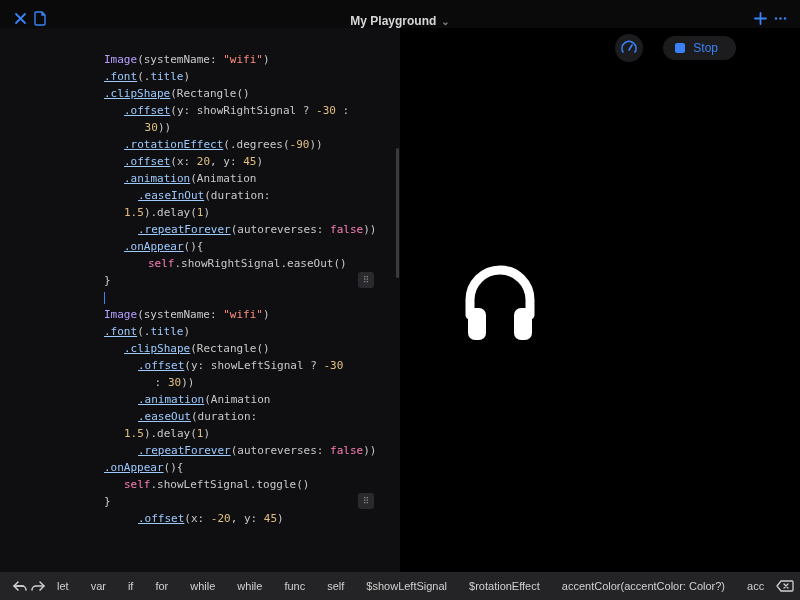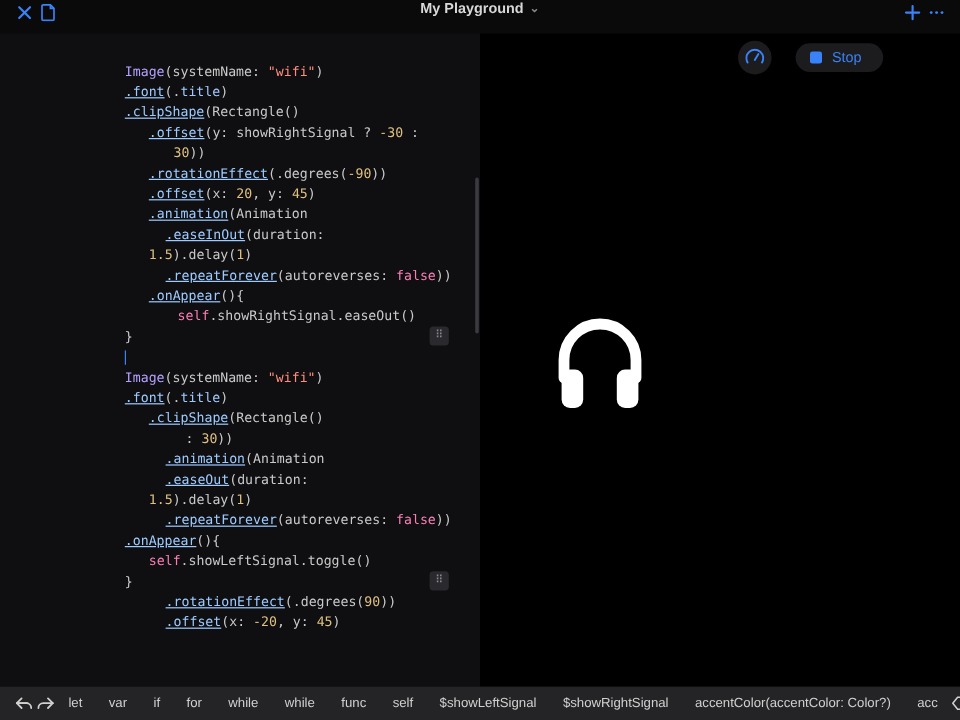--- a/index.html
+++ b/index.html
@@ -1,18 +1,18 @@
 <!DOCTYPE html>
 <html><head>
 <meta charset="utf-8">
 <style>
   * { margin: 0; padding: 0; box-sizing: border-box; }
   html, body { width: 800px; height: 600px; background: #0a0a0a; color: #d0d0d0; font-family: -apple-system, "SF Mono", Menlo, monospace; overflow: hidden; }
   .app { display: flex; flex-direction: column; height: 100%; }
-  .topbar { display: flex; align-items: flex-start; height: 28px; padding: 0 10px; background: #0a0a0a; gap: 0; font-family: -apple-system, sans-serif; }
+  .topbar { display: flex; align-items: flex-end; height: 28px; padding: 0 10px; background: #0a0a0a; gap: 0; font-family: -apple-system, sans-serif; }
   .topbar .spacer { flex: 1; }
   .top-icon { width: 20px; height: 20px; display: flex; align-items: center; justify-content: center; color: #3a82f7; cursor: pointer; }
   .title-group { display: flex; align-items: center; gap: 5px; color: #d8d8d8; font-size: 12px; font-weight: 600; cursor: pointer; }
   .title-chev { color: #888; font-size: 10px; }
   .body { flex: 1; display: flex; min-height: 0; }
   .editor { width: 400px; background: #0f0f12; position: relative; overflow: hidden; padding: 6px 0 0 8px; font-size: 11px; line-height: 17px; font-family: "SF Mono", Menlo, monospace; }
   .editor .scroll-ind { position: absolute; right: 1px; top: 120px; width: 3px; height: 130px; background: #3a3a3f; border-radius: 2px; }
   .code-line { white-space: pre; color: #c9c9c9; }
   .tk-kw    { color: #f97fb5; }
   .tk-str   { color: #ff8d7e; }
@@ -96,32 +96,32 @@
       <div class="code-line ind2"><span class="tk-mod">.onAppear</span><span>(){</span></div>
       <div class="code-line ind4"><span class="tk-kw">self</span><span>.showRightSignal.easeOut()</span></div>
       <div style="position:relative">
           <div class="code-line ind1"><span>}</span></div>
           <div class="hint-box" style="top:0">⠿</div>
         </div>
       <div class="code-line ind1 cursor-line"></div>
       <div class="code-line ind1"><span class="tk-type">Image</span><span>(systemName: </span><span class="tk-str">"wifi"</span><span>)</span></div>
       <div class="code-line ind1"><span class="tk-mod">.font</span><span>(.</span><span class="tk-par">title</span><span>)</span></div>
       <div class="code-line ind2"><span class="tk-mod">.clipShape</span><span>(Rectangle()</span></div>
+      <div class="code-line ind3"><span class="tk-mod">.offset</span><span>(y: showLeftSignal ? </span><span class="tk-num">-30</span></div>
       <div class="code-line ind4"><span> : </span><span class="tk-num">30</span><span>))</span></div>
       <div class="code-line ind3"><span class="tk-mod">.animation</span><span>(Animation</span></div>
       <div class="code-line ind3"><span class="tk-mod">.easeOut</span><span>(duration:</span></div>
       <div class="code-line ind2"><span class="tk-num">1.5</span><span>).delay(</span><span class="tk-num">1</span><span>)</span></div>
       <div class="code-line ind3"><span class="tk-mod">.repeatForever</span><span>(autoreverses: </span><span class="tk-bool">false</span><span>))</span></div>
       <div class="code-line ind1"><span class="tk-mod">.onAppear</span><span>(){</span></div>
       <div class="code-line ind2"><span class="tk-kw">self</span><span>.showLeftSignal.toggle()</span></div>
       <div style="position:relative">
           <div class="code-line ind1"><span>}</span></div>
           <div class="hint-box" style="top:0">⠿</div>
         </div>
-      <div class="code-line ind3"><span class="tk-mod">.rotationEffect</span><span>(.degrees(</span><span class="tk-num">90</span><span>))</span></div>
       <div class="code-line ind3"><span class="tk-mod">.offset</span><span>(x: </span><span class="tk-num">-20</span><span>, y: </span><span class="tk-num">45</span><span>)</span></div>
     </div>
 
     <div class="preview">
       <div class="canvas">
         <svg class="headphones" viewBox="0 0 100 90">
           <path d="M 20 60 V 45 a 30 30 0 0 1 60 0 V 60" fill="none" stroke="#fff" stroke-width="9" stroke-linecap="round"></path>
           <rect x="18" y="53" width="18" height="32" rx="7" fill="#fff"></rect>
           <rect x="64" y="53" width="18" height="32" rx="7" fill="#fff"></rect>
         </svg>
@@ -159,21 +159,21 @@
     </div>
     <div class="sb-btn">let</div>
     <div class="sb-btn">var</div>
     <div class="sb-btn">if</div>
     <div class="sb-btn">for</div>
     <div class="sb-btn">while</div>
     <div class="sb-btn">while</div>
     <div class="sb-btn">func</div>
     <div class="sb-btn">self</div>
     <div class="sb-btn">$showLeftSignal</div>
-    <div class="sb-btn">$showRightSignal</div>
+    <div class="sb-btn">$rotationEffect</div>
     <div class="sb-btn">accentColor(accentColor: Color?)</div>
     <div class="sb-btn">acc</div>
     <div class="sb-spacer"></div>
     <div class="sb-btn icon">
       <svg width="18" height="12" viewBox="0 0 18 12">
           <path d="M5 1 h11 a1 1 0 0 1 1 1 v8 a1 1 0 0 1 -1 1 h-11 l-4 -5 z" fill="none" stroke="#d0d0d0" stroke-width="1.3"></path>
           <path d="M8 4 l4 4 M12 4 l-4 4" stroke="#d0d0d0" stroke-width="1.3" stroke-linecap="round"></path>
         </svg>
     </div>
 

